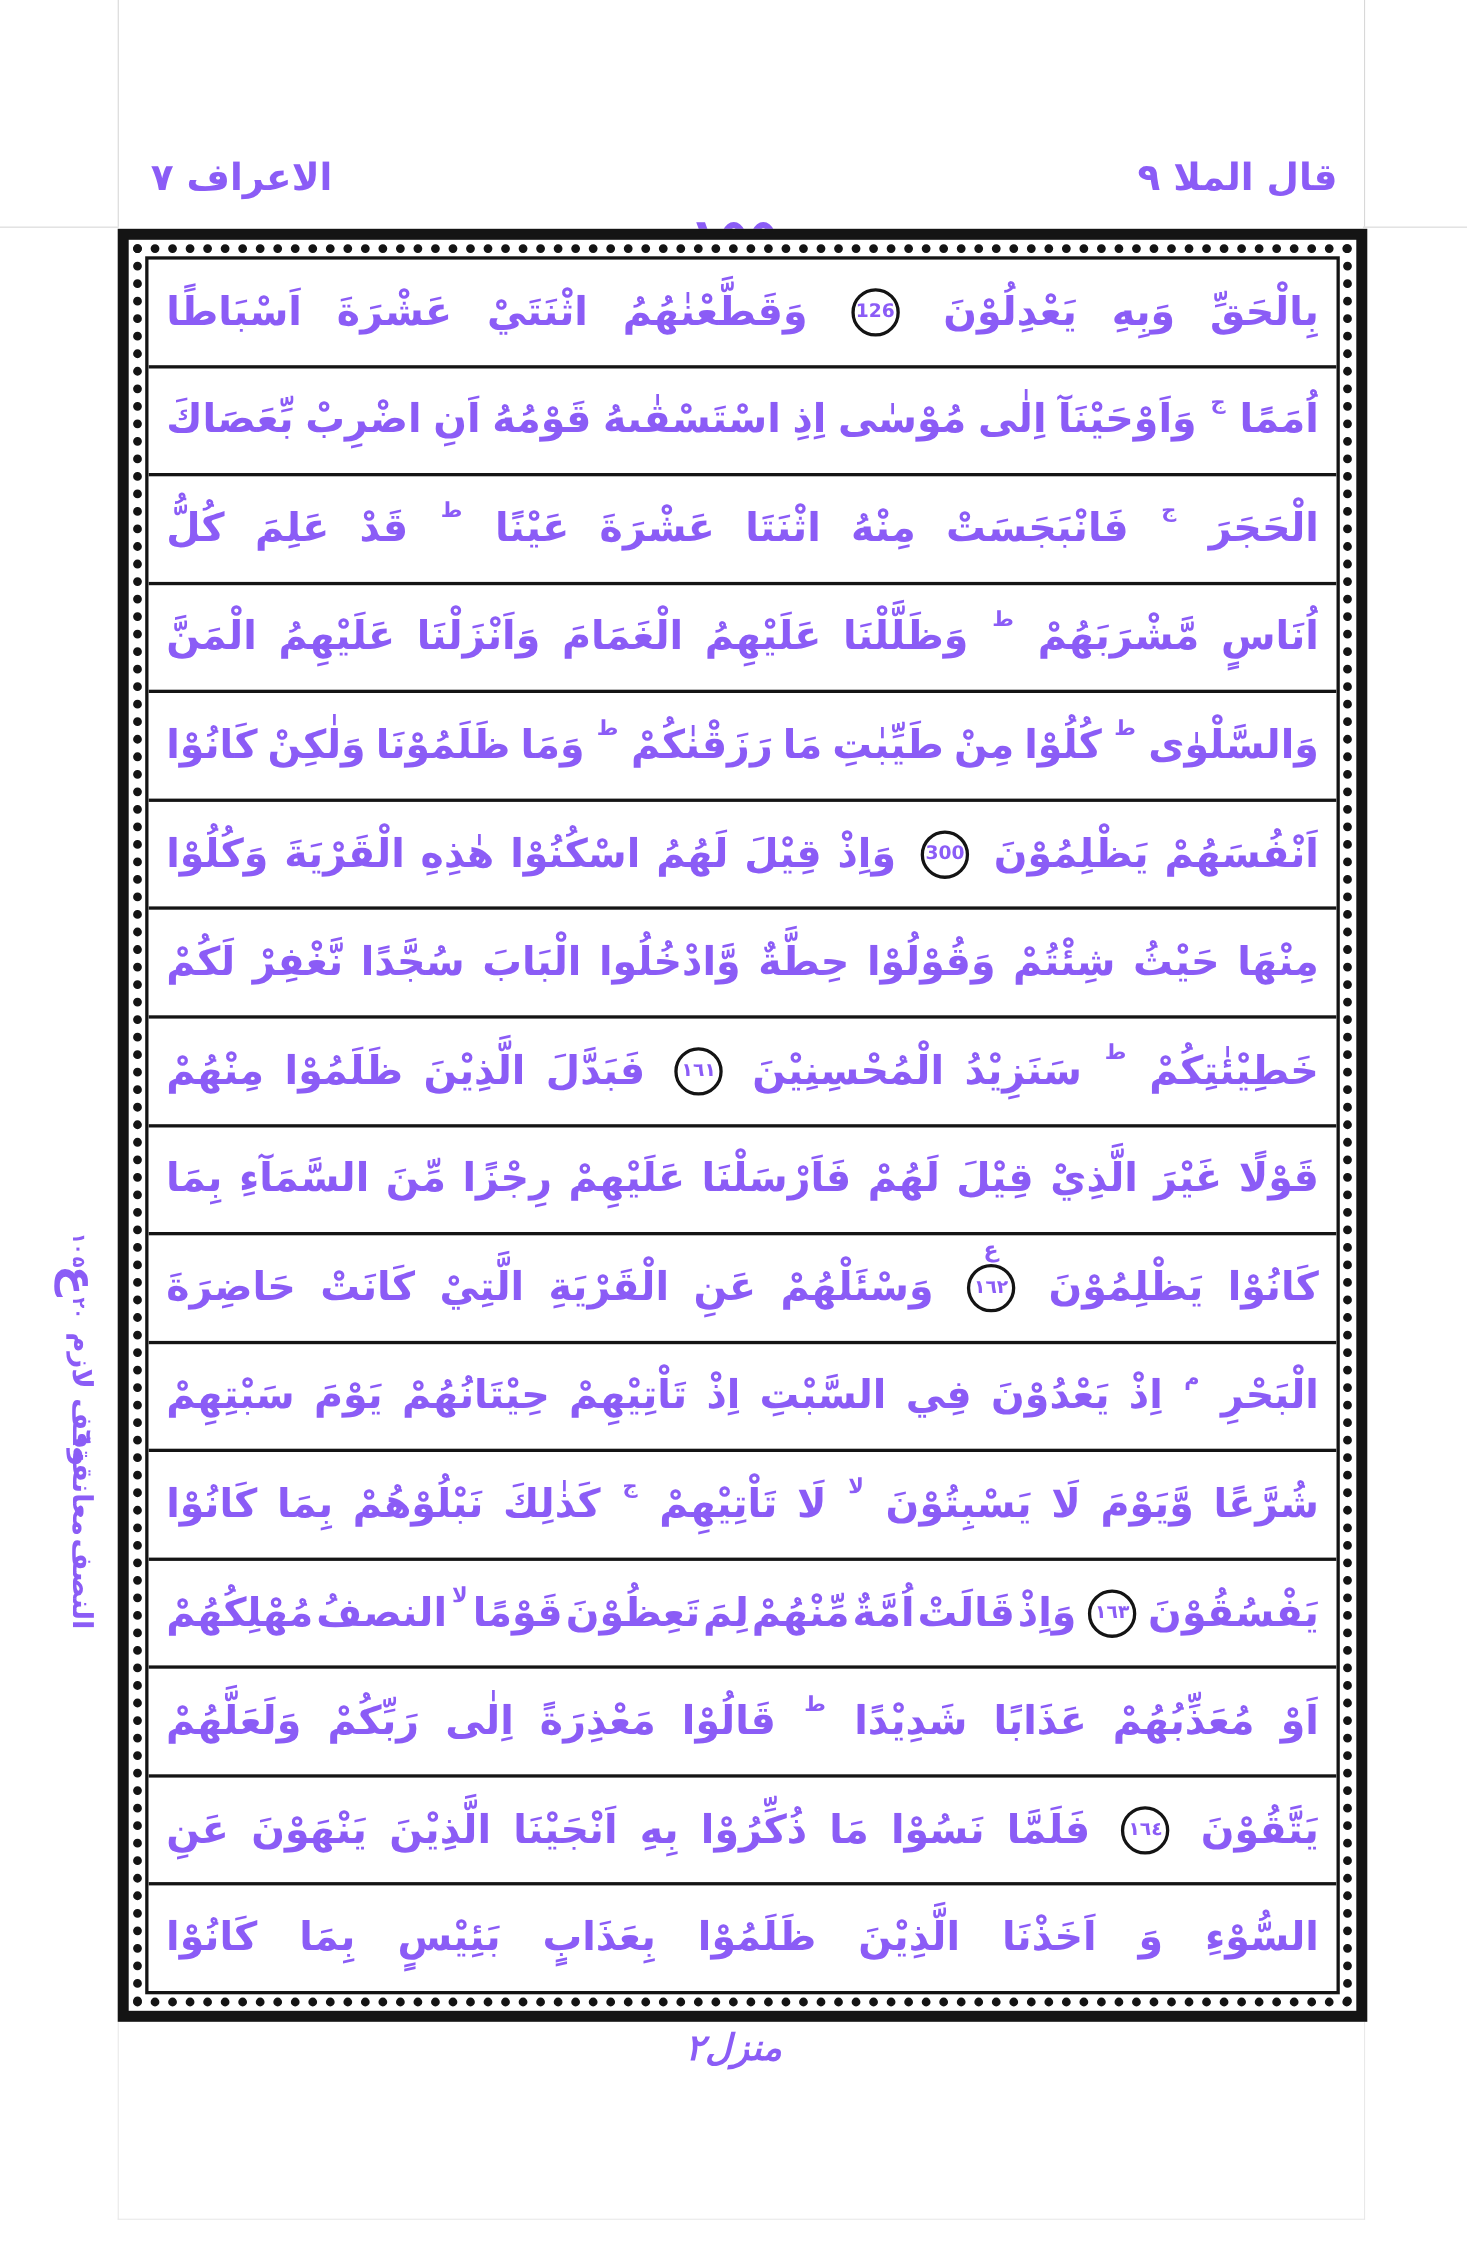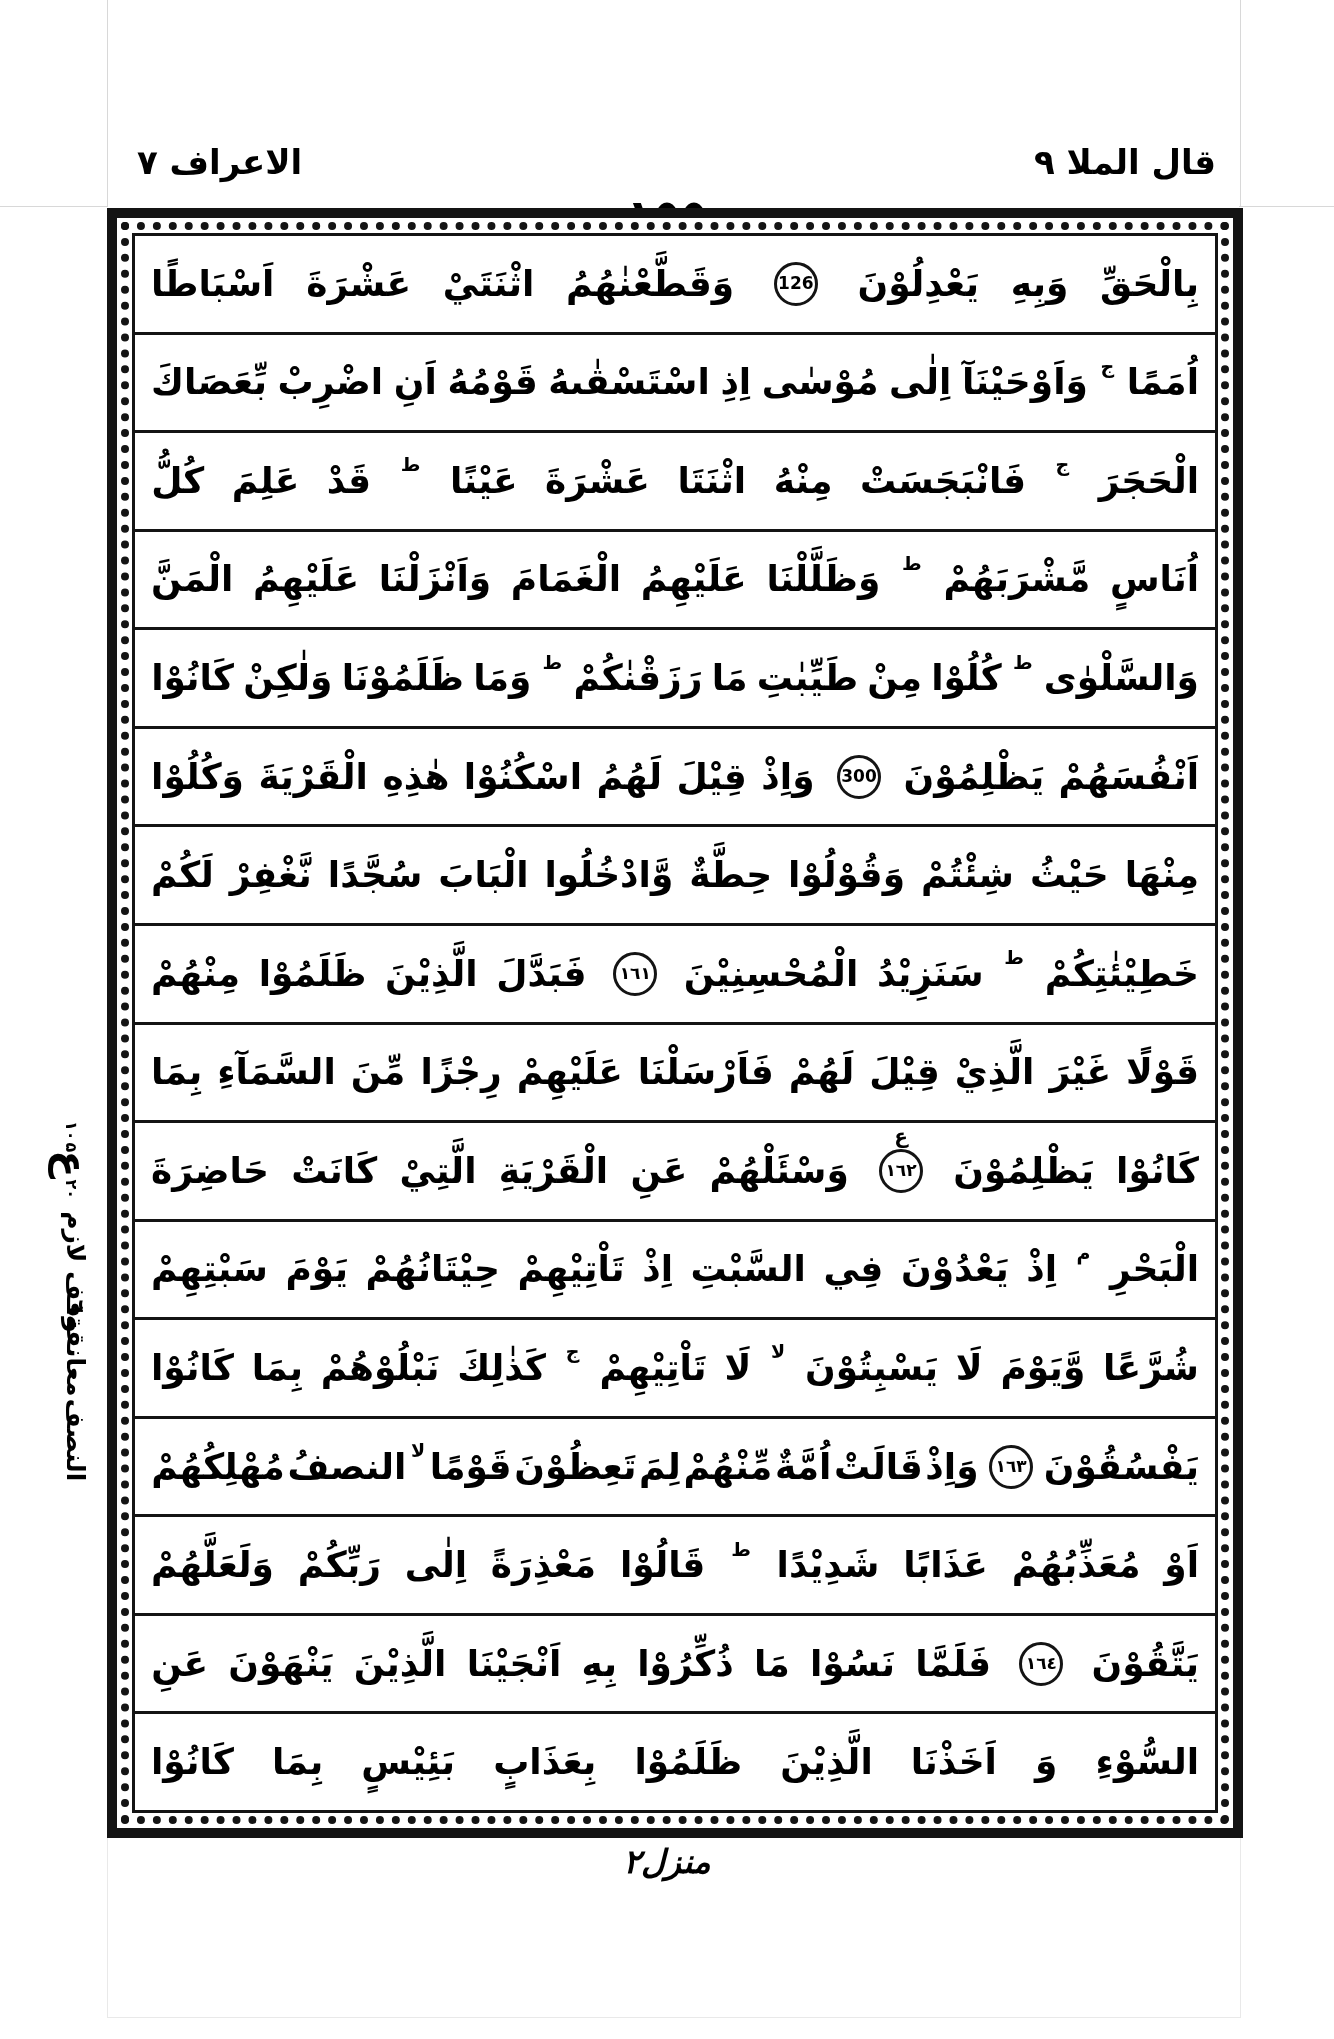--- a/index.html
+++ b/index.html
@@ -1,17 +1,17 @@
 <!DOCTYPE html>
 <html lang="ar" dir="rtl"><head>
 <meta charset="utf-8">
 <style>
   html,body{margin:0;padding:0;background:#fff;}
   .page{position:relative;width:1334px;height:2039px;background:#ffffff;overflow:hidden;
-        font-family:"DejaVu Sans",sans-serif;color:#000000;}
+        font-family:"DejaVu Sans",sans-serif;color:#8b5cf6;}
   
   .scanline{position:absolute;background:#d8d8d8;}
   .scanline.lighter{background:#e9e9e9;}
   
   .header-item{position:absolute;top:142px;font-weight:bold;white-space:nowrap;line-height:1.2;}
   .surah-label{left:137px;font-size:34px;}
   .page-number{left:50%;transform:translateX(-50%);font-size:44px;margin-top:48px;}
   .juz-label{right:118px;font-size:34px;text-align:center;}
   
   .frame{position:absolute;left:107px;top:208px;width:1136px;height:1630px;

